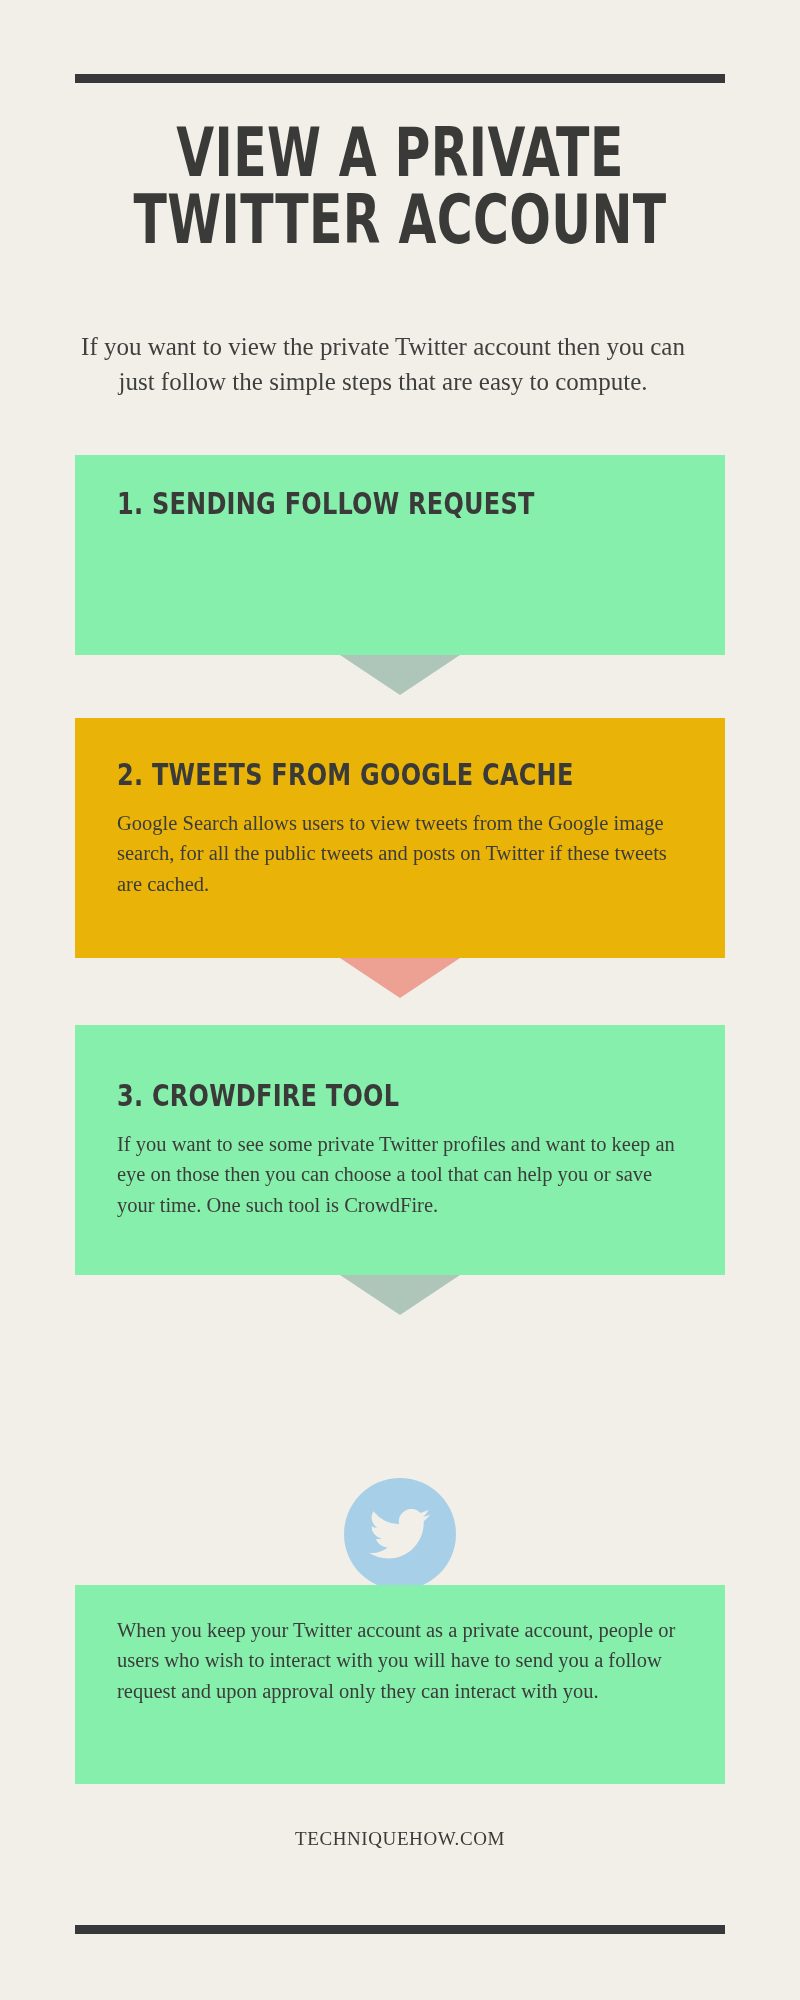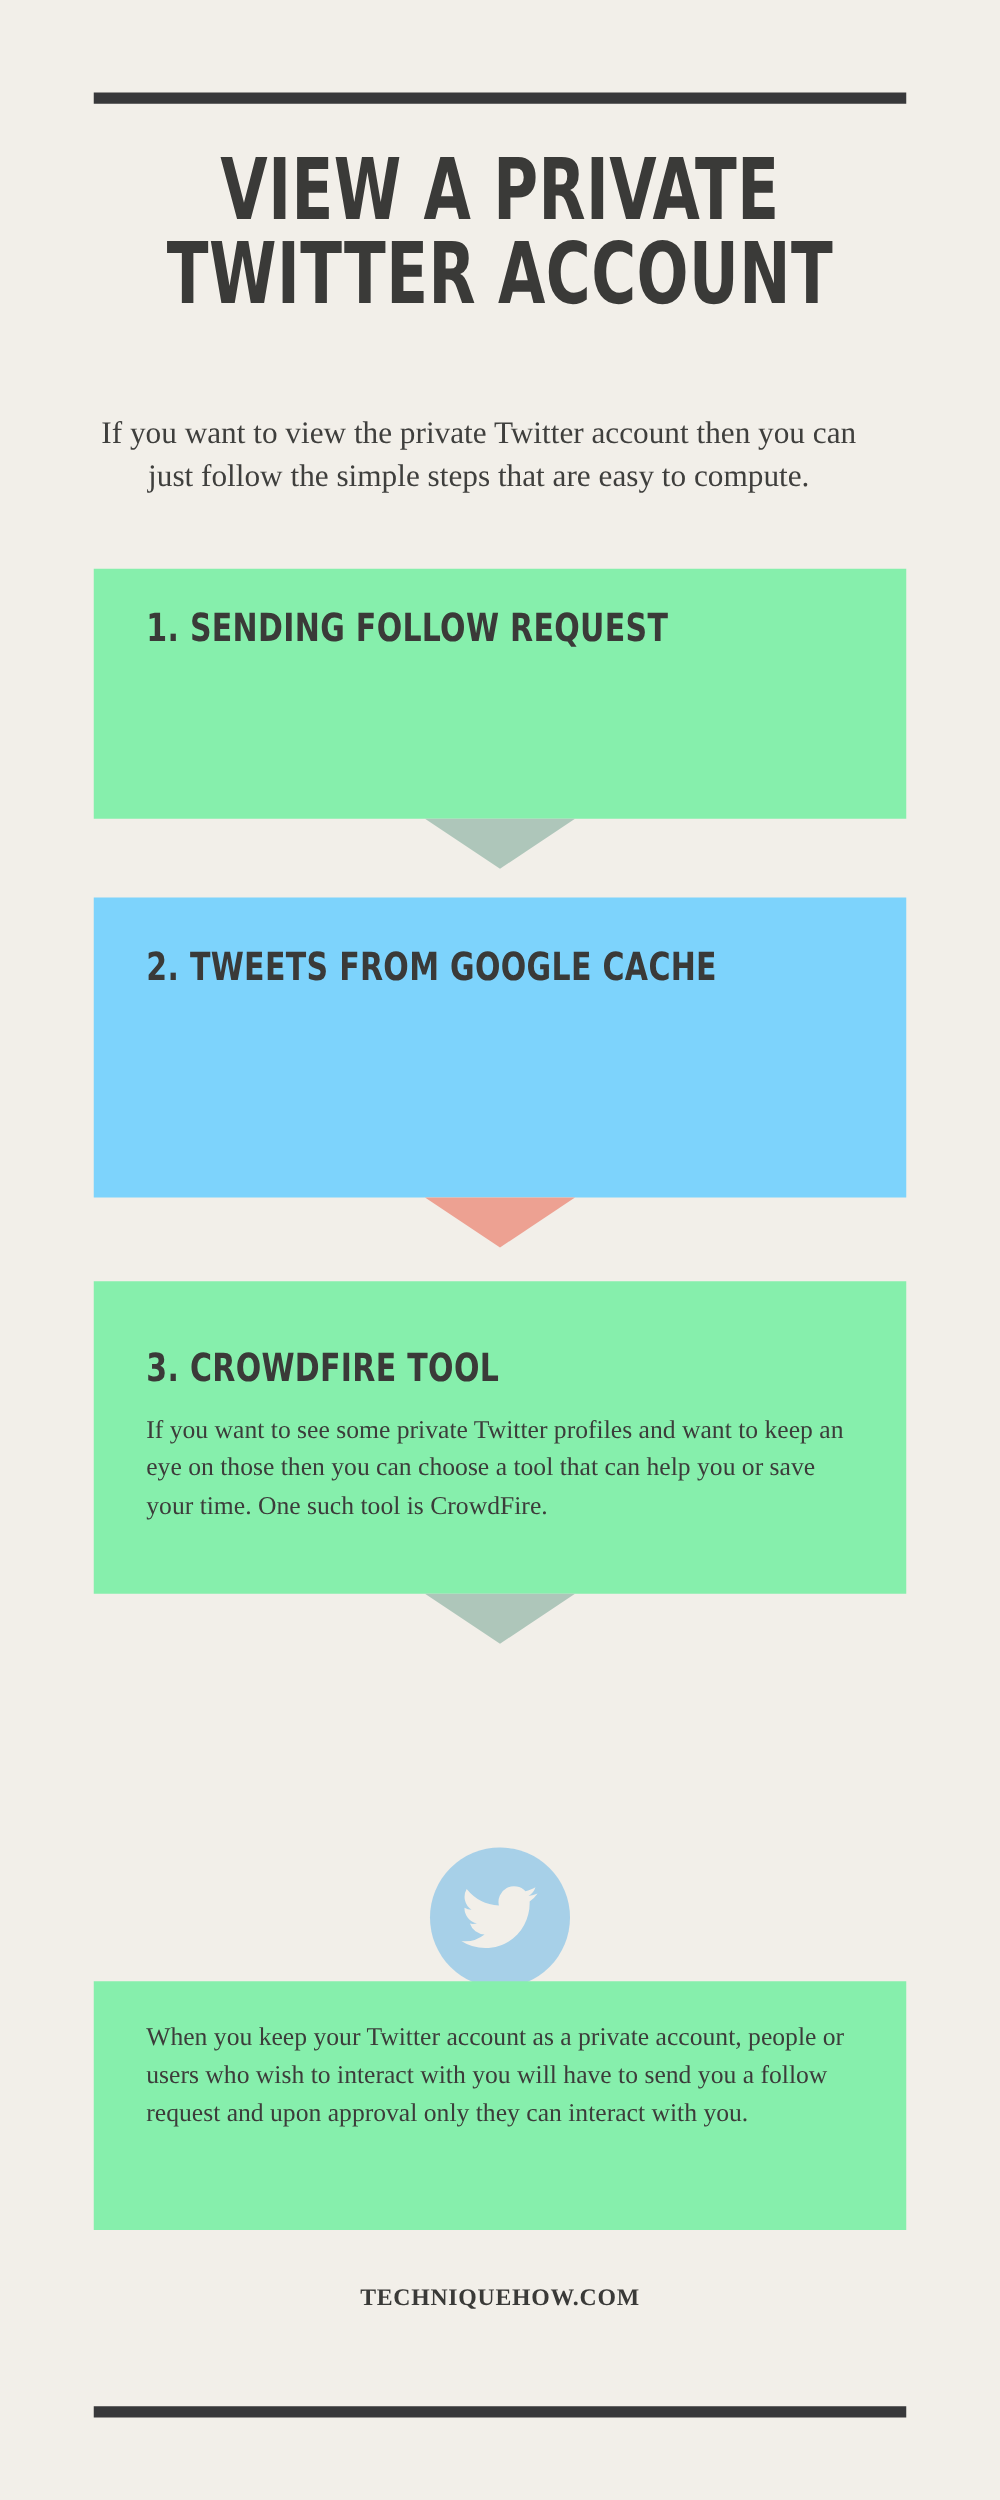--- a/index.html
+++ b/index.html
@@ -62,21 +62,21 @@
   }
 
   
   .card {
     position: absolute;
     left: 75px;
     width: 650px;
     padding: 0 42px;
   }
   .card.teal   { background: #86efac; }
-  .card.salmon { background: #7dd3fc; }
+  .card.salmon { background: #eab308; }
 
   
   .notch {
     position: absolute;
     left: 50%;
     transform: translateX(-50%);
     width: 0;
     height: 0;
     border-left: 60px solid transparent;
     border-right: 60px solid transparent;
@@ -142,21 +142,21 @@
 
   
   .footer {
     position: absolute;
     left: 0;
     top: 1828px;
     width: 800px;
     text-align: center;
     color: #3a3a38;
     font-family: "Liberation Serif", "DejaVu Serif", serif;
-    font-weight: bold;
+    font-weight: normal;
     font-size: 19px;
     letter-spacing: 0.6px;
   }
 </style>
 </head>
 <body>
 
 <div class="page">
 
   <div class="rule rule-top"></div>
@@ -168,20 +168,21 @@
 
   <p class="subtitle">If you want to view the private Twitter account then you can just follow the simple steps that are easy to compute.</p>
 
   <div class="card teal" id="card1">
     <div class="card-heading">1. SENDING FOLLOW REQUEST</div>
   </div>
   <div class="notch teal" id="notch1"></div>
 
   <div class="card salmon" id="card2">
     <div class="card-heading">2. TWEETS FROM GOOGLE CACHE</div>
+    <div class="card-body">Google Search allows users to view tweets from the Google image search, for all the public tweets and posts on Twitter if these tweets are cached.</div>
   </div>
   <div class="notch salmon" id="notch2"></div>
 
   <div class="card teal" id="card3">
     <div class="card-heading">3. CROWDFIRE TOOL</div>
     <div class="card-body">If you want to see some private Twitter profiles and want to keep an eye on those then you can choose a tool that can help you or save your time. One such tool is CrowdFire.</div>
   </div>
   <div class="notch teal" id="notch3"></div>
 
 

